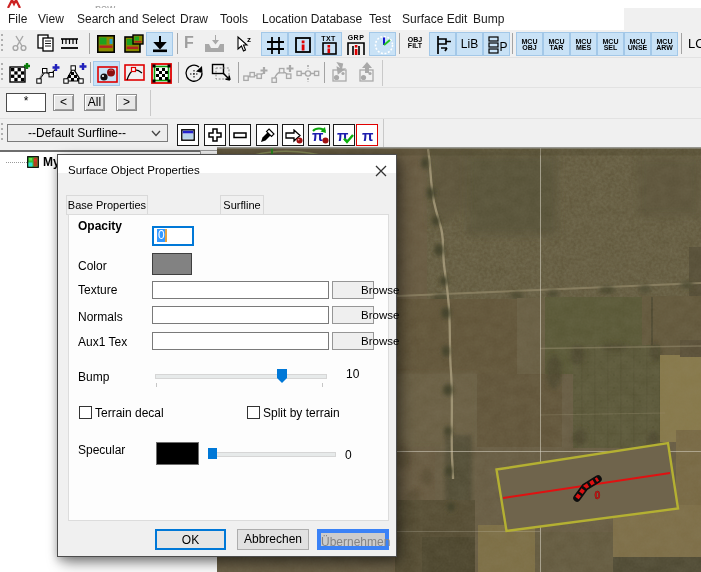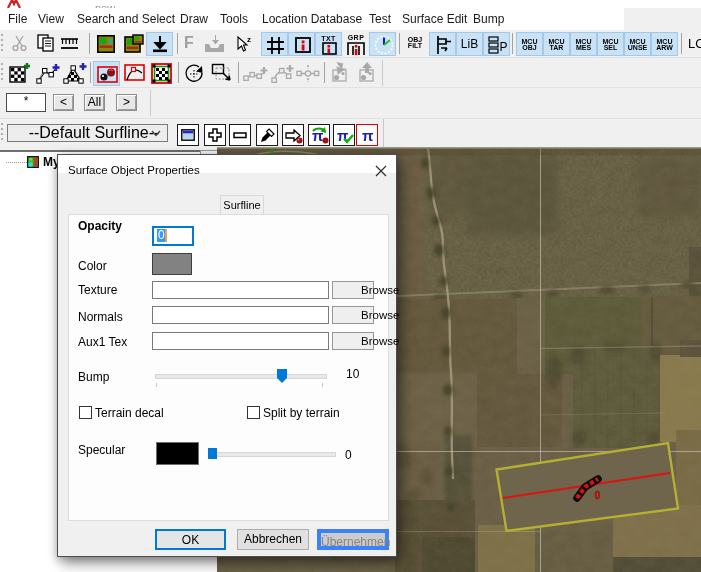--- a/index.html
+++ b/index.html
@@ -345,21 +345,21 @@
   <div class="trow" style="top:58px;height:30px;border-bottom:1px solid #e2e2e2;">
     <div class="dinput" style="left:6px;top:5px;width:40px;height:19px;border-color:#4a4a4a;text-align:center;font-size:12px;">*</div>
     <div class="cbtn" style="left:53px;top:6px;width:21px;height:17px;line-height:15px;">&lt;</div>
     <div class="cbtn" style="left:84px;top:6px;width:21px;height:17px;line-height:15px;">All</div>
     <div class="cbtn" style="left:116px;top:6px;width:21px;height:17px;line-height:15px;">&gt;</div>
     <div class="tsep" style="left:150px;top:2px;height:26px;background:#c9c9c9;"></div>
   </div>
 
   <div class="trow" style="top:89px;height:28px;">
     <div class="grip" style="top:4px;height:20px;"></div>
-    <div style="position:absolute;left:7px;top:5px;width:161px;height:18px;background:#ededed;border:1px solid #7a7a7a;box-sizing:border-box;font-size:16px;color:#000;line-height:16px;padding-left:13px;text-align:center;">--Default Surfline--
+    <div style="position:absolute;left:7px;top:5px;width:161px;height:18px;background:#ededed;border:1px solid #7a7a7a;box-sizing:border-box;font-size:12px;color:#000;line-height:16px;padding-left:20px;">--Default Surfline--
       <svg style="position:absolute;right:6px;top:5px" width="10" height="7" viewBox="0 0 10 7">
           <path d="M1,1 L5,5.5 L9,1" stroke="#444" stroke-width="1.3" fill="none"></path>
         </svg>
     </div>
 
     <div class="wbtn" style="left:177px;">
       <svg style="position:absolute;left:3px;top:4px" width="14" height="12" viewBox="0 0 14 12">
         <rect x="0.8" y="0.8" width="12.4" height="10.4" fill="#e8f0f8" stroke="#000" stroke-width="1.4"></rect>
         <rect x="1.8" y="1.8" width="10.4" height="2.6" fill="#2222cc"></rect>
         <rect x="1.8" y="5" width="10.4" height="4.8" fill="#b8d4ea"></rect>
@@ -558,20 +558,21 @@
   </g>
 </svg>
 
 <div id="dialog" class="abs">
   <div id="dlgtitle">
       <span>Surface Object Properties</span>
     <svg style="position:absolute;left:317px;top:10px" width="12" height="12" viewBox="0 0 12 12">
         <path d="M1 1 L11 11 M11 1 L1 11" stroke="#333" stroke-width="1.3" fill="none"></path>
       </svg>
   </div>
+  <div class="tab" style="left:8px;top:40px;width:82px;height:20px;line-height:19px;">Base Properties</div>
   <div class="tab" style="left:162px;top:40px;width:44px;height:20px;line-height:19px;">Surfline</div>
   <div style="position:absolute;left:10px;top:59px;width:321px;height:307px;background:#fdfdfd;border:1px solid #dcdcdc;box-sizing:border-box;"></div>
 
   <div class="dlabel" style="top:64px;font-weight:bold;">Opacity</div>
   <div class="dlabel" style="top:104px;">Color</div>
   <div class="dlabel" style="top:128px;">Texture</div>
   <div class="dlabel" style="top:155px;">Normals</div>
   <div class="dlabel" style="top:180px;">Aux1 Tex</div>
   <div class="dlabel" style="top:215px;">Bump</div>
   <div class="dlabel" style="top:288px;">Specular</div>

